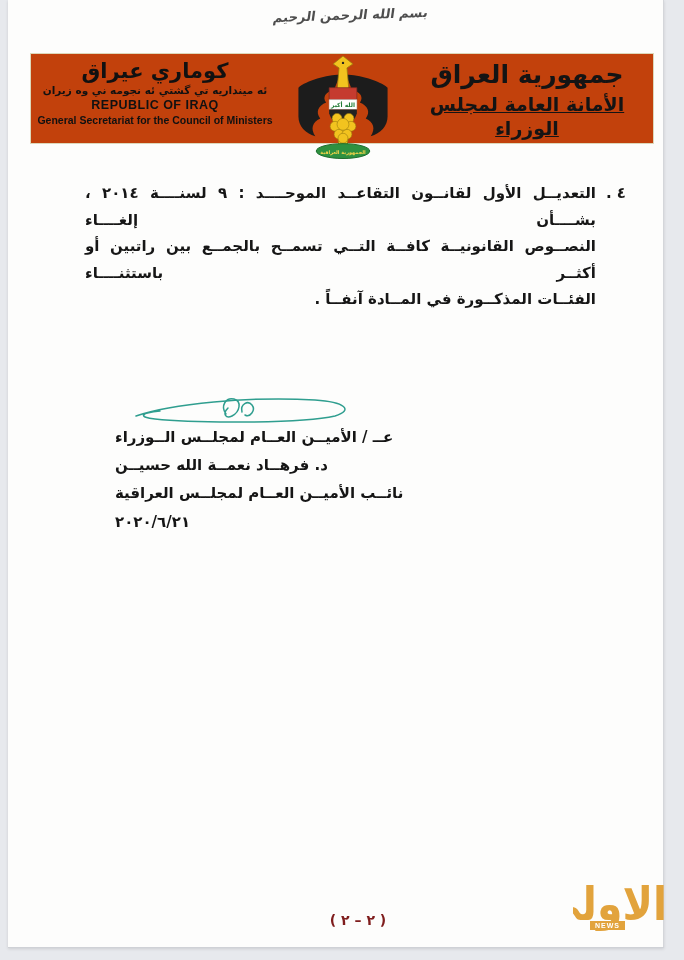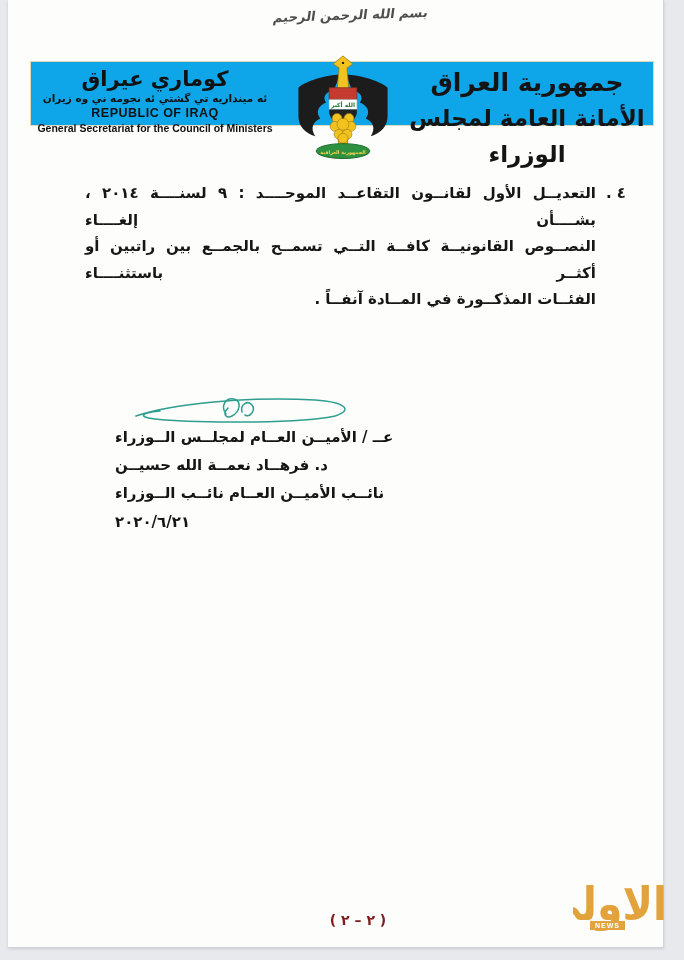--- a/index.html
+++ b/index.html
@@ -21,32 +21,32 @@
   .bismillah{
     position:absolute;top:8px;left:0;right:0;
     text-align:center;padding-left:30px;
     font-size:13px;font-weight:bold;color:#3c3c3c;
     direction:rtl;
     transform:skewX(-10deg) rotate(-2deg);
     letter-spacing:1px;opacity:.9;
   }
   
   .band{
-    position:absolute;left:22px;top:61px;width:624px;height:65px;
-    background:#0ea5e9;border:1px solid #ddd8ba;box-sizing:border-box;
+    position:absolute;left:22px;top:53px;width:624px;height:91px;
+    background:#c2410c;border:1px solid #ddd8ba;box-sizing:border-box;
     display:flex;justify-content:space-between;
   }
   .band-left{width:248px;text-align:center;padding-top:5px;color:#111;}
   .ku-title{font-size:21px;font-weight:bold;line-height:24px;direction:rtl;}
   .ku-sub{font-size:10.5px;font-weight:bold;line-height:14px;direction:rtl;}
   .en-title{font-size:12.5px;font-weight:bold;line-height:17px;letter-spacing:.5px;font-family:"Liberation Sans","DejaVu Sans",sans-serif;}
   .en-sub{font-size:10.5px;font-weight:bold;line-height:13px;font-family:"Liberation Sans","DejaVu Sans",sans-serif;}
   .band-right{width:240px;text-align:center;padding:4px 6px 16px 0;color:#141414;}
   .ar-title{font-size:25px;font-weight:bold;line-height:34px;direction:rtl;}
-  .ar-sub{font-size:23px;font-weight:bold;line-height:36px;direction:rtl;}
+  .ar-sub{font-size:19px;font-weight:bold;line-height:24px;direction:rtl;text-decoration:underline;}
   
   .emblem{position:absolute;left:285px;top:55px;width:100px;height:104px;}
   
   .body-par{
     position:absolute;top:180px;left:77px;right:67px;
     direction:rtl;color:#161616;
     font-size:15px;font-weight:bold;line-height:26.5px;
   }
   .item-num{position:absolute;right:-30px;top:0;}
   .bline.j{text-align:justify;text-align-last:justify;}
@@ -139,21 +139,21 @@
     <div class="sig">
       <svg class="scribble" width="230" height="32" viewBox="0 0 230 32">
         <g fill="none" stroke="#2f9e8f" stroke-width="1.5" stroke-linecap="round">
           <path d="M6,24 C40,12 120,4 185,8 C215,10 224,18 205,24 C170,32 60,31 25,27 C8,25 10,21 30,19"></path>
           <path d="M96,22 C90,14 96,5 104,7 C112,9 110,20 102,24 C96,27 92,22 98,16"></path>
           <path d="M112,20 C110,12 118,8 122,13 C126,18 120,26 115,23"></path>
         </g>
       </svg>
       <div class="sig-line">عــ / الأميــن العــام لمجلــس الــوزراء</div>
       <div class="sig-line">د. فرهــاد نعمــة الله حسيــن</div>
-      <div class="sig-line">نائــب الأميــن العــام نائــب الــوزراء</div>
+      <div class="sig-line">نائــب الأميــن العــام لمجلــس العراقية</div>
       <div class="sig-date">٢٠٢٠/٦/٢١</div>
     </div>
 
     <div class="pagenum">( ٢ – ٢ )</div>
 
     <div class="watermark">
       <div class="wm-text">الاولى</div>
       <div class="wm-badge">NEWS</div>
     </div>
 

